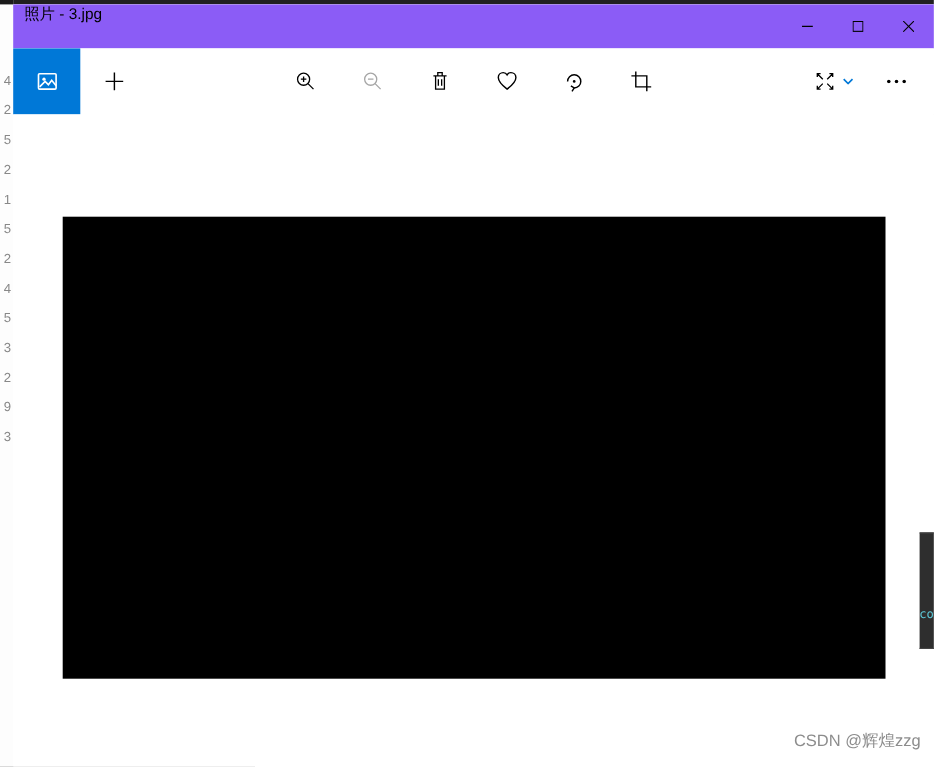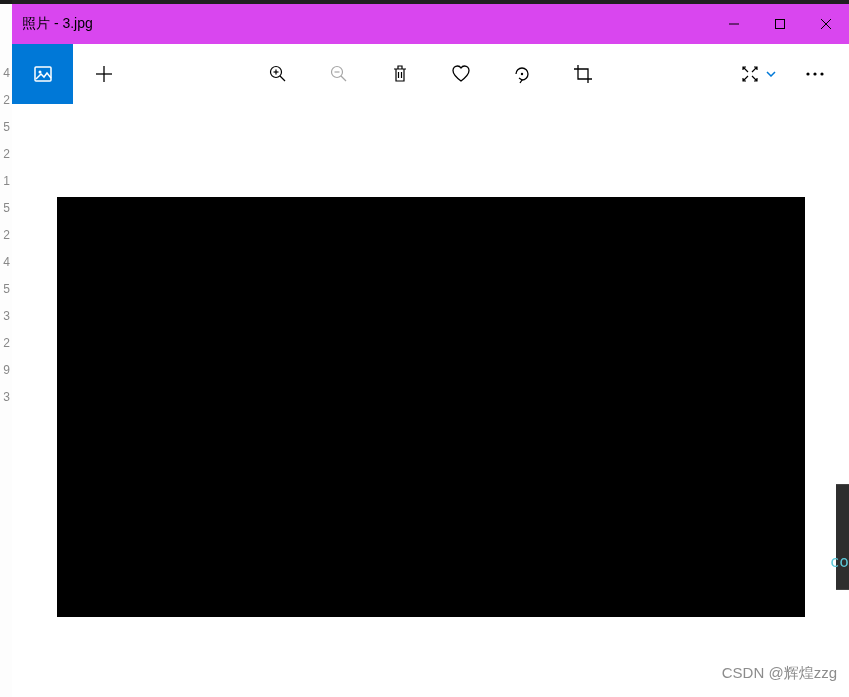--- a/index.html
+++ b/index.html
@@ -52,23 +52,23 @@
       left: 12px;
       top: 4px;
       right: 0;
       bottom: 0;
       background: #fff;
       display: flex;
       flex-direction: column;
     }
     .titlebar {
       height: 40px;
-      background: #d946ef;
-      display: flex;
-      align-items: center;
+      background: #8b5cf6;
+      display: flex;
+      align-items: flex-start;
       justify-content: space-between;
       border-bottom: none;
     }
     .titlebar-title {
       padding-left: 10px;
       font-size: 14px;
       color: #000;
     }
     .window-controls {
       display: flex;
@@ -166,21 +166,21 @@
       height: 106px;
       background: #2e2e2e;
       border-top: 1px solid #444;
       border-bottom: 1px solid #444;
     }
     .side-panel-text {
       position: absolute;
       right: 0;
       top: 548px;
       color: #5cc8d8;
-      font-size: 16px;
+      font-size: 11px;
       font-family: Consolas, monospace;
     }
     svg {
       display: block;
     }
   </style>
 </head>
 <body>
 
 <div class="background-strip">

